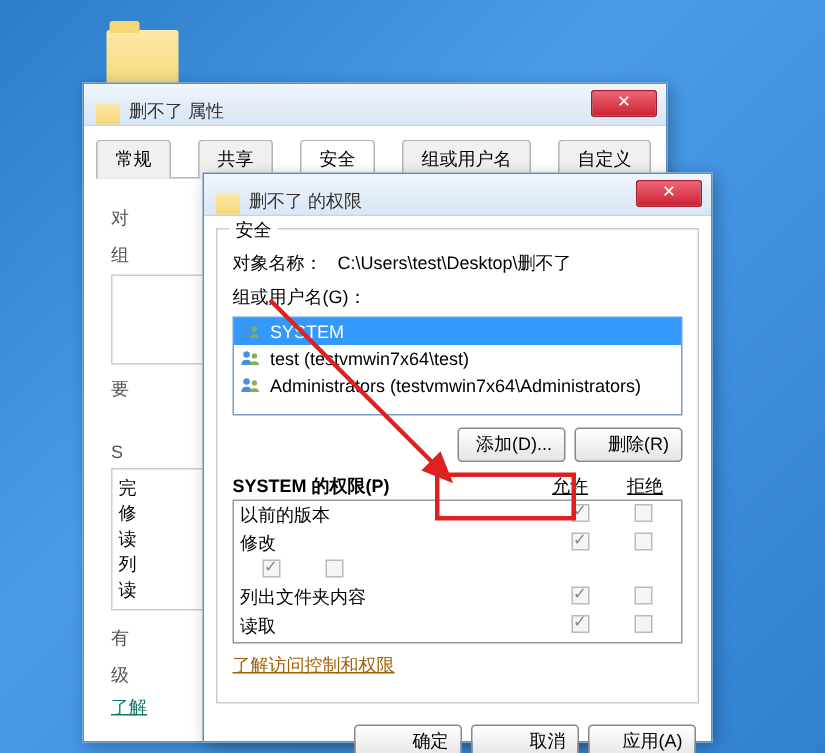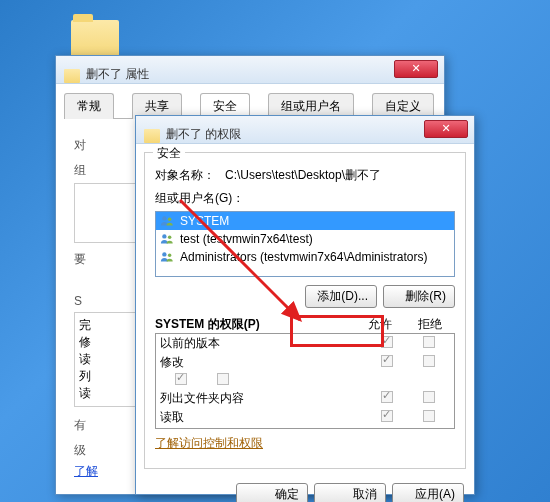--- a/index.html
+++ b/index.html
@@ -14,40 +14,40 @@
   .titlebar .folder-small { width: 16px; height: 14px; background: linear-gradient(#fce9a8, #f5d777); border-radius: 1px; margin-right: 6px; }
   .titlebar .title-text { flex: 1; color: #333; }
   .win-close { width: 44px; height: 18px; background: linear-gradient(#e67, #c23); border: 1px solid #a02030; border-radius: 2px; color: #fff; text-align: center; line-height: 14px; font-size: 11px; position: absolute; right: 6px; top: 4px; }
   
   #win1 { top: 55px; left: 55px; width: 390px; height: 440px; }
   .tabs { display: flex; padding: 8px 8px 0 8px; background: #fff; gap: 18px; }
   .tab { padding: 4px 12px; border: 1px solid #b5b5b5; border-bottom: none; background: #f0f0f0; border-radius: 3px 3px 0 0; position: relative; top: 1px; }
   .tab.active { background: #fff; z-index: 2; }
   .tab-content { border-top: 1px solid #b5b5b5; margin: 0 8px; padding: 10px; }
   .label-grey { color: #555; margin: 8px 0 4px; }
-  .bottom-link { color: #1d4ed8; text-decoration: underline; }
+  .bottom-link { color: #0f766e; text-decoration: underline; }
   
   #win2 { top: 115px; left: 135px; width: 340px; height: 380px; z-index: 10; }
   .groupbox { border: 1px solid #ccc; margin: 8px; padding: 8px 10px 10px; position: relative; }
   .groupbox-title { position: absolute; top: -8px; left: 8px; background: #fff; padding: 0 4px; }
   .row { margin: 6px 0; display: flex; align-items: center; }
   .row .lbl { width: 70px; }
   
   .listbox { border: 1px solid #7a9ec5; height: 66px; background: #fff; margin-top: 4px; overflow: hidden; }
   .listitem { padding: 2px 4px; display: flex; align-items: center; gap: 6px; }
   .listitem.selected { background: #3399ff; color: #fff; }
   .user-icon { width: 14px; height: 14px; display: inline-block; }
   .user-icon svg { width: 14px; height: 14px; }
   
   .btn { padding: 2px 8px; border: 1px solid #888; background: linear-gradient(#fff, #e4e4e4); border-radius: 3px; min-width: 72px; text-align: right; }
   .btn-row { display: flex; justify-content: flex-end; gap: 6px; margin: 8px 0; }
   
   .perm-header { display: flex; margin-top: 6px; }
   .perm-header .ph-name { flex: 1; font-weight: bold; }
-  .perm-header .ph-col { width: 50px; text-align: center; }
+  .perm-header .ph-col { width: 50px; text-align: center; text-decoration: underline; }
   
   .permbox { border: 1px solid #999; height: 96px; overflow-y: scroll; background: #fff; }
   .permrow { display: flex; padding: 1px 4px; align-items: center; }
   .permrow .pname { flex: 1; }
   .permrow .pchk { width: 42px; text-align: center; }
   .chk { width: 12px; height: 12px; border: 1px solid #888; display: inline-block; background: #fff; position: relative; }
   .chk.dimmed { background: #f5f5f5; border-color: #bbb; }
   .chk.checked:after { content: "✓"; position: absolute; top: -3px; left: 0; font-size: 11px; color: #888; }
   
   .link { color: #a16207; text-decoration: underline; margin: 6px 0; display: inline-block; }

